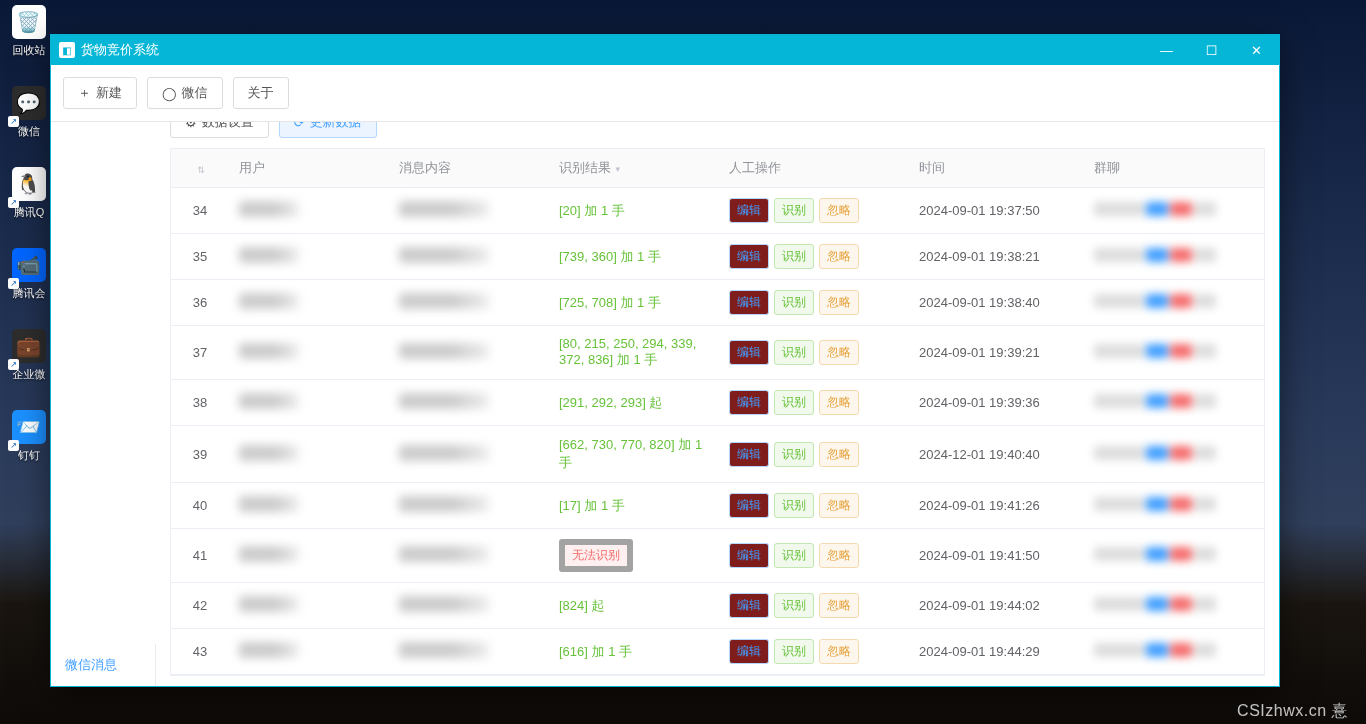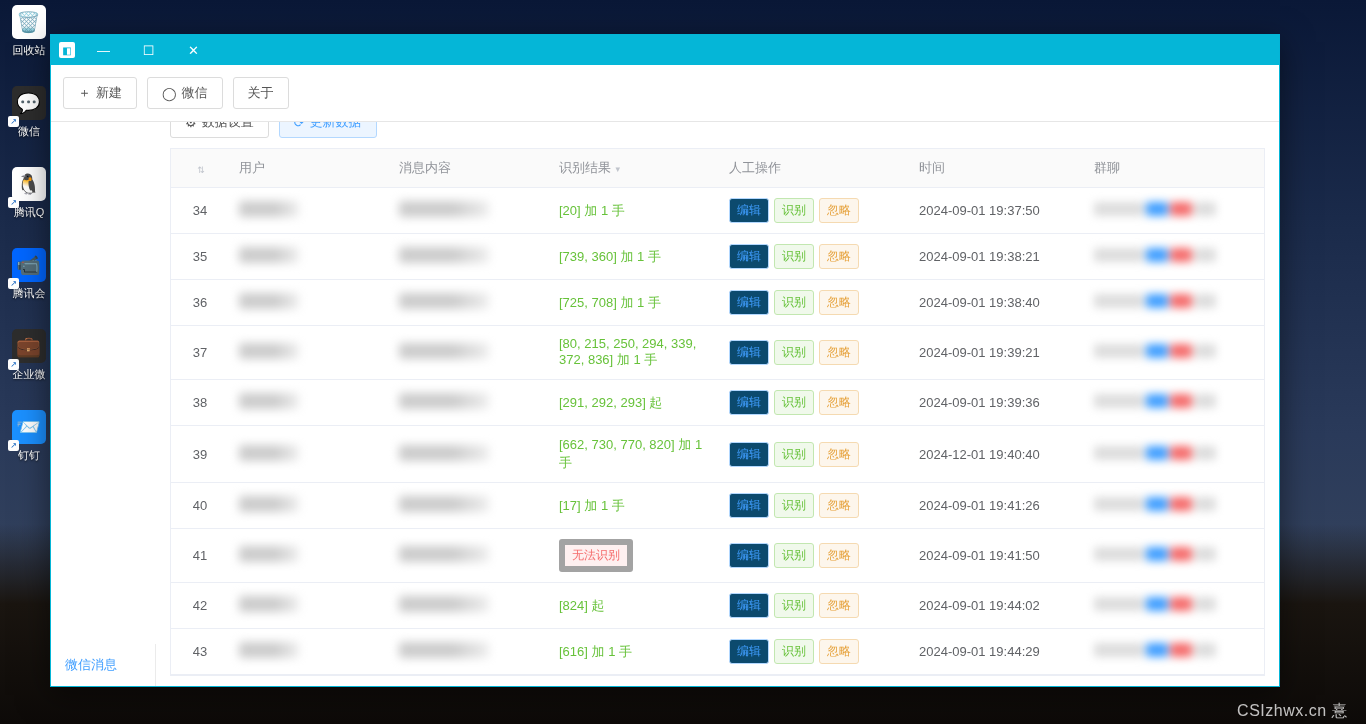--- a/index.html
+++ b/index.html
@@ -126,21 +126,21 @@
 .col-time { width: 175px; }
 .col-group { }
 .badge-err {
   display: inline-block; padding: 2px 7px; border: 6px solid #a3a3a3;
   background: #fef0f0; color: #f56c6c; border-radius: 3px; font-size: 12px;
 }
 .op-btn {
   display: inline-block; padding: 3px 7px; border-radius: 3px;
   font-size: 12px; cursor: pointer; margin-right: 5px;
 }
-.op-edit { border: 1px solid #b3d8ff; color: #409eff; background: #0c4a6e; }
+.op-edit { border: 1px solid #b3d8ff; color: #409eff; background: #7f1d1d; }
 .op-rec  { border: 1px solid #c2e7b0; color: #67c23a; background: #f0f9eb; }
 .op-ign  { border: 1px solid #f5dab1; color: #e6a23c; background: #fdf6ec; }
 .blur {
   filter: blur(5px); color: #888; background:
     linear-gradient(90deg,#ccc 60%,#eee 100%);
   border-radius: 3px; display: inline-block; min-width: 60px; height: 16px;
 }
 .blur-group {
   display:inline-flex; align-items:center; gap:2px;
   filter: blur(4px);
@@ -190,20 +190,21 @@
     <div class="d-icon" style="position: relative;">
       <div class="d-icon-img" style="background:#1b90ff">📨</div>
       <div class="shortcut-arrow">↗</div>
       <div class="d-icon-label">钉钉</div>
     </div>
   </div>
 
 <div class="app-window">
   <div class="titlebar">
     <div class="titlebar-icon">◧</div>
+    <div class="titlebar-title">货物竞价系统</div>
     <div class="titlebar-btn">—</div>
     <div class="titlebar-btn">☐</div>
     <div class="titlebar-btn close">✕</div>
   </div>
 
   <div class="toolbar">
     <div class="btn">
       <span>＋</span>
       <span>新建</span>
     </div>

